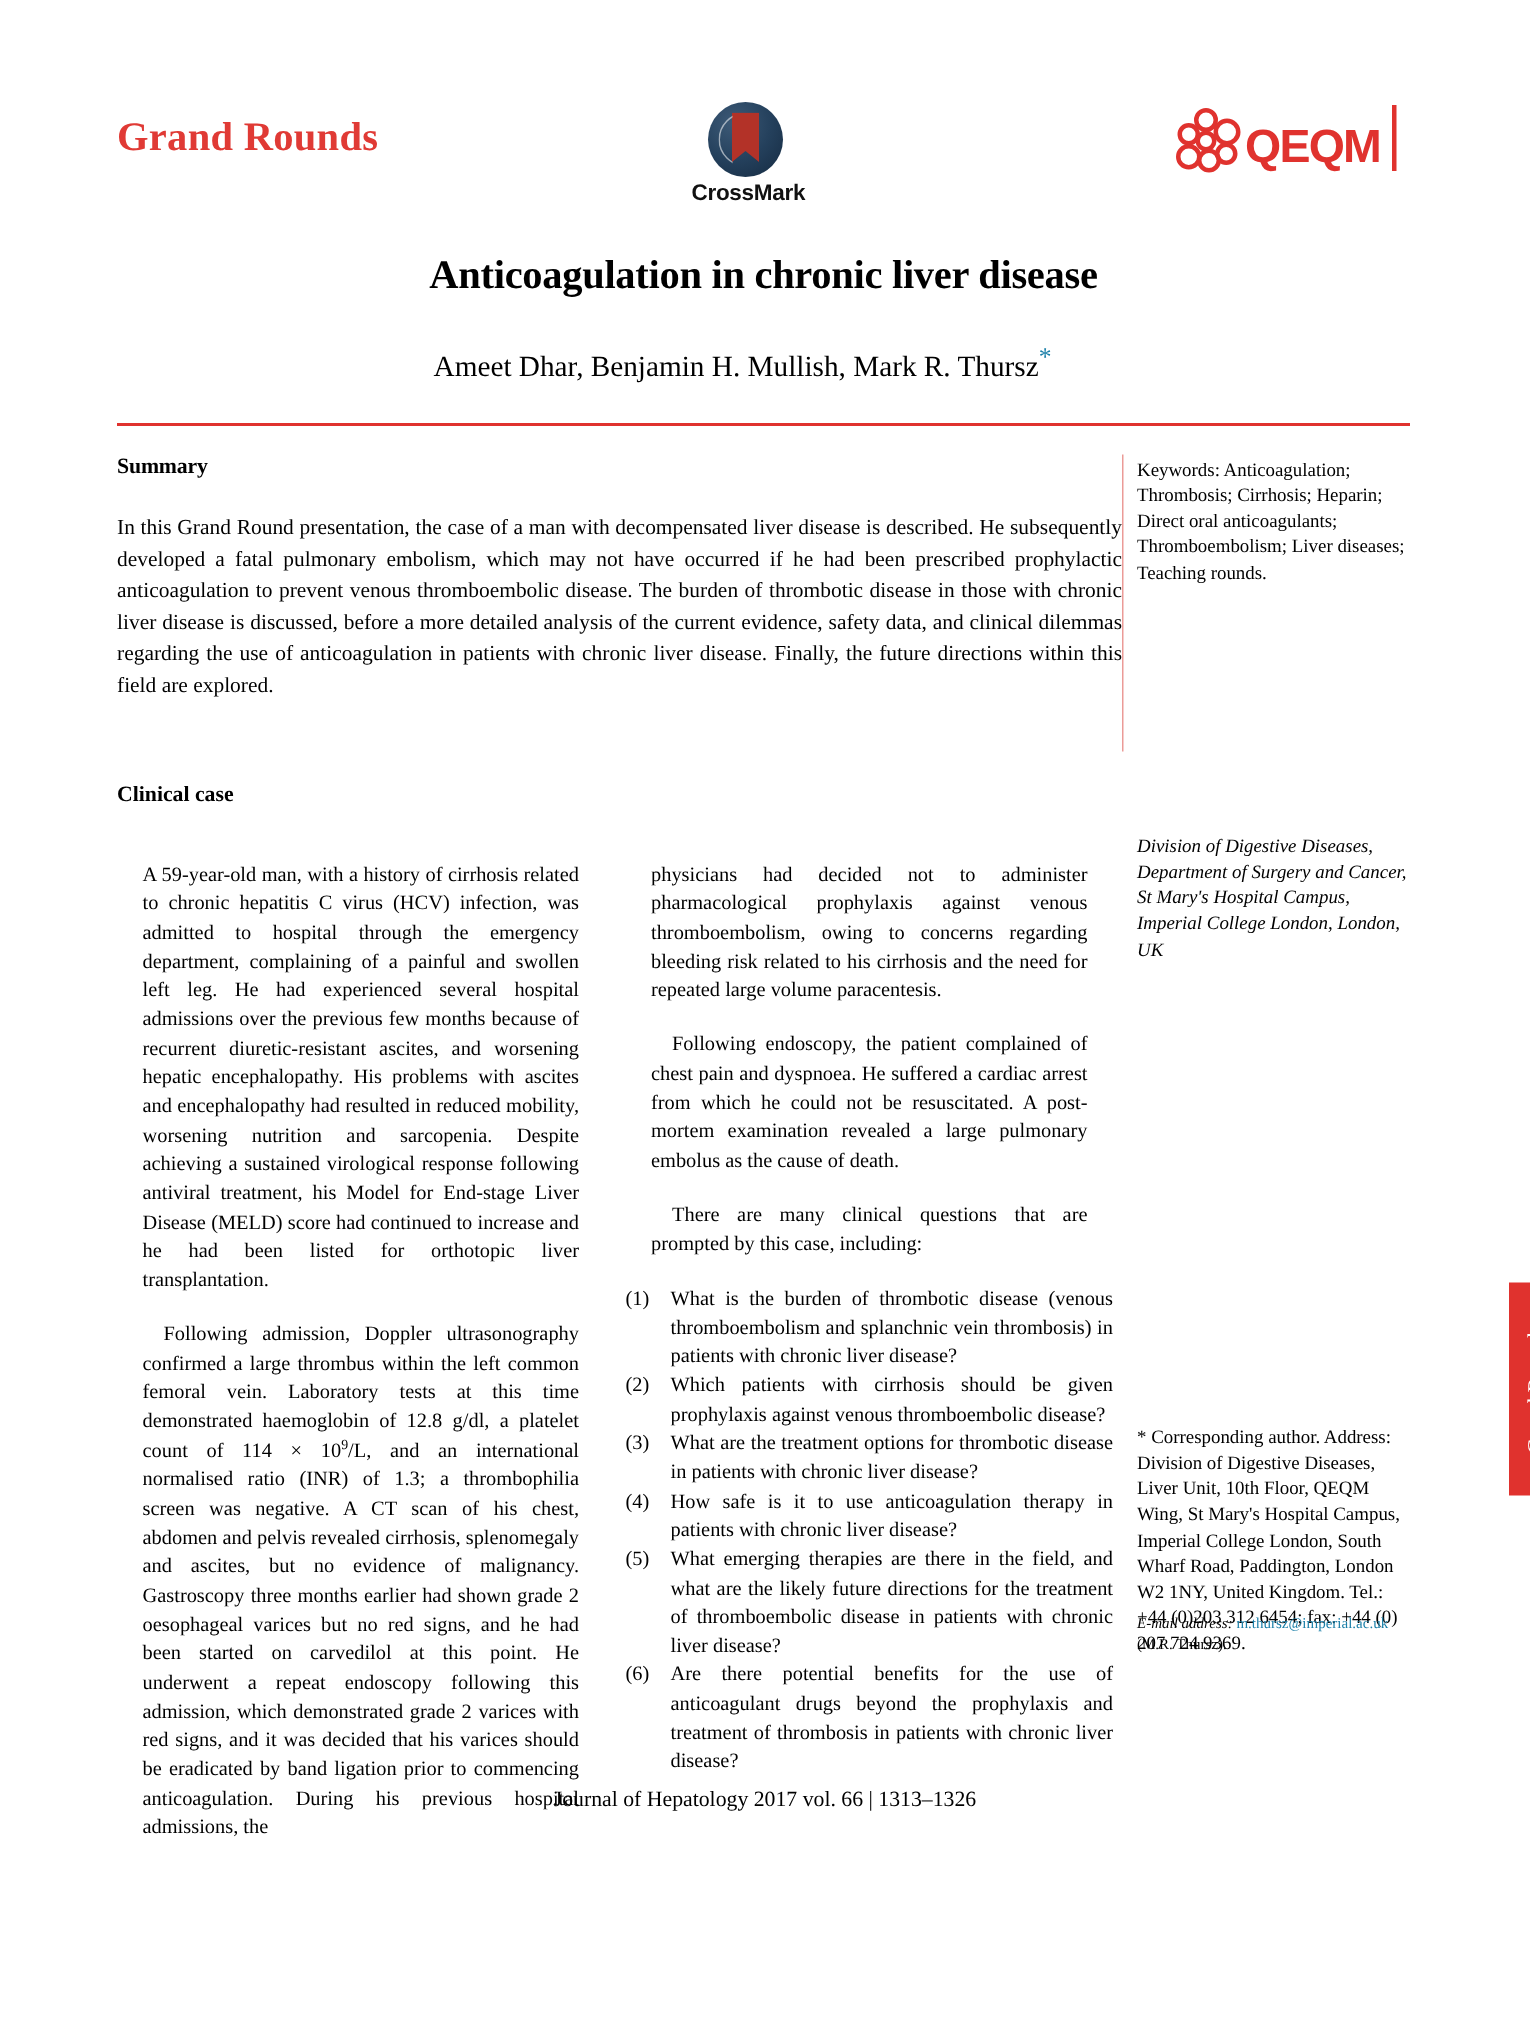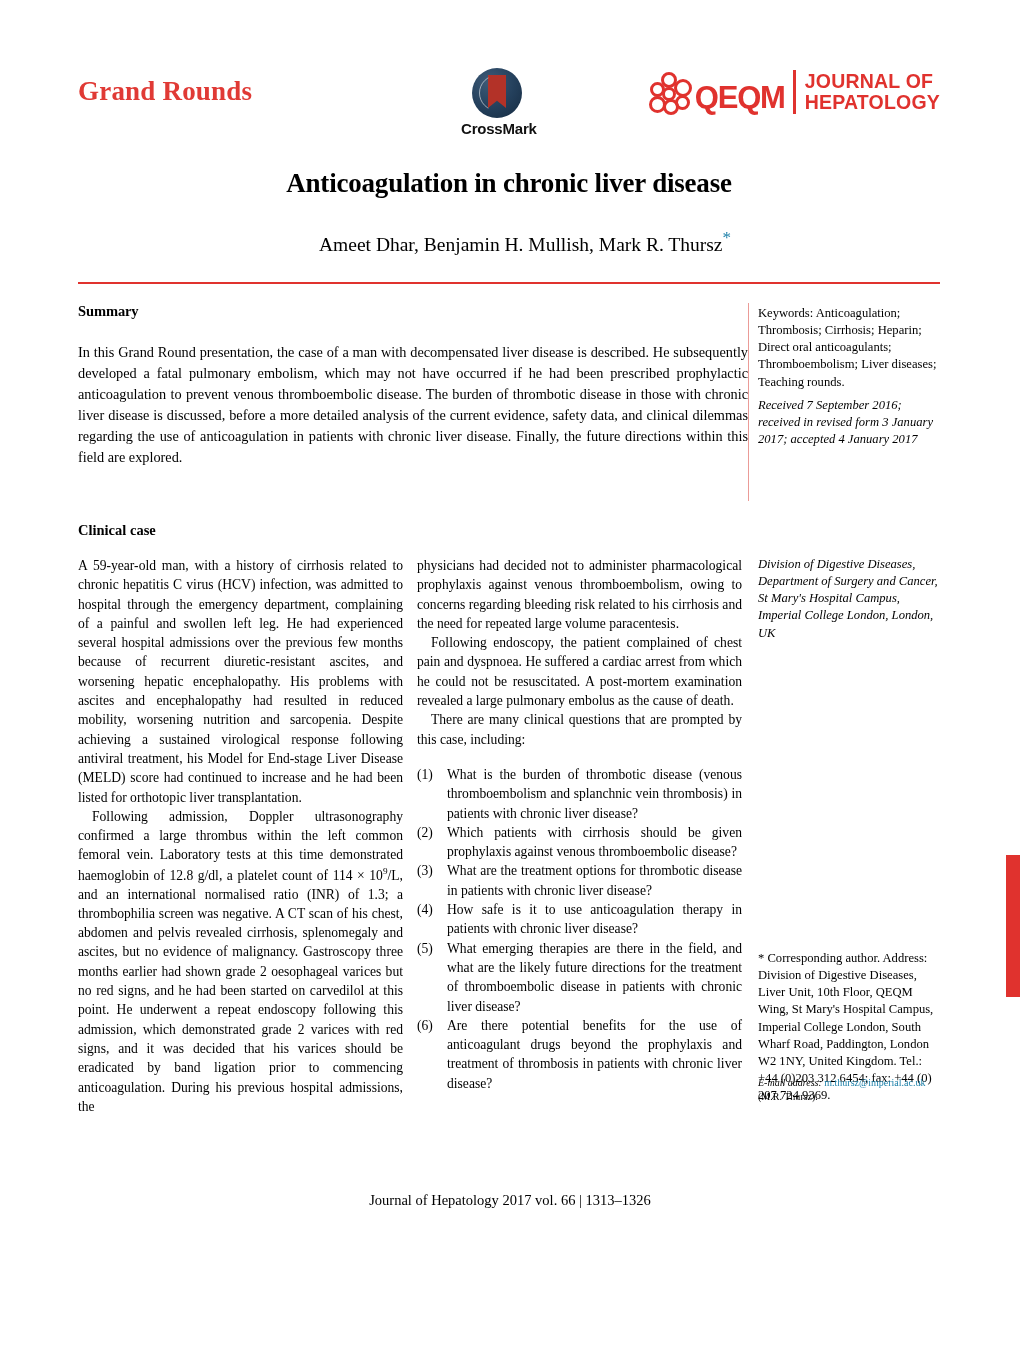--- a/index.html
+++ b/index.html
@@ -58,21 +58,21 @@
     font-size:19.5px; font-weight:bold; color:#e0322e;
     line-height:1.08; letter-spacing:.2px;
   }
 
   
   .title {
     position:absolute; left:78px; top:168px; width:862px;
     text-align:center; font-size:27px; font-weight:bold; letter-spacing:-.2px;
   }
   .authors {
-    position:absolute; left:94px; top:228px; width:862px;
+    position:absolute; left:64px; top:228px; width:862px;
     text-align:center; font-size:19.5px;
   }
   .authors .star { color:#1a7fa8; font-size:17px; vertical-align:super; }
 
   .rule-top { position:absolute; left:78px; top:282px; width:862px; height:2.2px; background:#e0322e; }
 
   
   .sum-wrap { position:absolute; left:78px; top:303px; width:670px; }
   .h-sub { font-size:14.5px; font-weight:bold; letter-spacing:-.1px; }
   .sum-body {
@@ -93,21 +93,21 @@
   .side-corr { top:950px; font-size:12.6px; line-height:1.36; }
   .side-email { top:1076px; font-size:10px; line-height:1.36; }
   .side-email .lbl { font-style:italic; }
   .side-email a, .mail { color:#1a7fa8; text-decoration:none; }
 
   
   .col { position:absolute; top:556px; width:325px; font-size:13.6px; line-height:1.42;
          text-align:justify; }
   .col-1 { left:78px; }
   .col-2 { left:417px; }
-  .col p { margin:0; }
+  .col p { margin:17px; }
   .col p.ind { text-indent:14px; }
   .qlist { margin:16px 0 0 0; padding:0; list-style:none; }
   .qlist li { display:flex; margin-bottom:0px; }
   .qlist .num { width:30px; flex:0 0 30px; }
   .qlist .qt { flex:1; text-align:justify; }
 
   
   .tab {
     position:absolute; right:0; top:855px; width:38px; height:142px;
     background:#e0322e;
@@ -145,43 +145,38 @@
         <i style="left:2px;  top:12px; width:9px;  height:9px;"></i>
         <i style="left:1px;  top:26px; width:11px; height:11px;"></i>
         <i style="left:13px; top:2px;  width:10px; height:10px;"></i>
         <i style="left:14px; top:17px; width:8px;  height:8px;"></i>
         <i style="left:15px; top:29px; width:10px; height:10px;"></i>
         <i style="left:26px; top:9px;  width:12px; height:12px;"></i>
         <i style="left:27px; top:25px; width:9px;  height:9px;"></i>
       </div>
       <div class="easl-word">QEQM</div>
       <div class="easl-bar"></div>
-      <div class="easl-journal">
-        <div>JOURNAL OF</div>
-        <div>HEPATOLOGY</div>
-      </div>
     </div>
   </div>
 
   <div class="title">Anticoagulation in chronic liver disease</div>
   <div class="authors">
     <span>Ameet Dhar, Benjamin H. Mullish, Mark R. Thursz</span><span class="star">*</span>
   </div>
 
   <div class="rule-top"></div>
   <div class="vdiv"></div>
 
   <div class="sum-wrap">
     <div class="h-sub">Summary</div>
     <div class="sum-body">In this Grand Round presentation, the case of a man with decompensated liver disease is described. He subsequently developed a fatal pulmonary embolism, which may not have occurred if he had been prescribed prophylactic anticoagulation to prevent venous thromboembolic disease. The burden of thrombotic disease in those with chronic liver disease is discussed, before a more detailed analysis of the current evidence, safety data, and clinical dilemmas regarding the use of anticoagulation in patients with chronic liver disease. Finally, the future directions within this field are explored.</div>
   </div>
   <div class="clinical-head">Clinical case</div>
 
   <div class="side side-keywords">Keywords: Anticoagulation; Thrombosis; Cirrhosis; Heparin; Direct oral anticoagulants; Thromboembolism; Liver diseases; Teaching rounds.</div>
-  <div class="side side-dates">Received 7 September 2016; received in revised form 3 January 2017; accepted 4 January 2017</div>
   <div class="side side-affil">Division of Digestive Diseases, Department of Surgery and Cancer, St Mary's Hospital Campus, Imperial College London, London, UK</div>
   <div class="side side-corr">* Corresponding author. Address: Division of Digestive Diseases, Liver Unit, 10th Floor, QEQM Wing, St Mary's Hospital Campus, Imperial College London, South Wharf Road, Paddington, London W2 1NY, United Kingdom. Tel.: +44 (0)203 312 6454; fax: +44 (0) 207 724 9369.</div>
   <div class="side side-email">
     <span class="lbl">E-mail address:</span>
     <span class="mail">m.thursz@imperial.ac.uk</span>
     <span>(M.R. Thursz).</span>
   </div>
 
   <div class="col col-1">
     <p>A 59-year-old man, with a history of cirrhosis related to chronic hepatitis C virus (HCV) infection, was admitted to hospital through the emergency department, complaining of a painful and swollen left leg. He had experienced several hospital admissions over the previous few months because of recurrent diuretic-resistant ascites, and worsening hepatic encephalopathy. His problems with ascites and encephalopathy had resulted in reduced mobility, worsening nutrition and sarcopenia. Despite achieving a sustained virological response following antiviral treatment, his Model for End-stage Liver Disease (MELD) score had continued to increase and he had been listed for orthotopic liver transplantation.</p>

